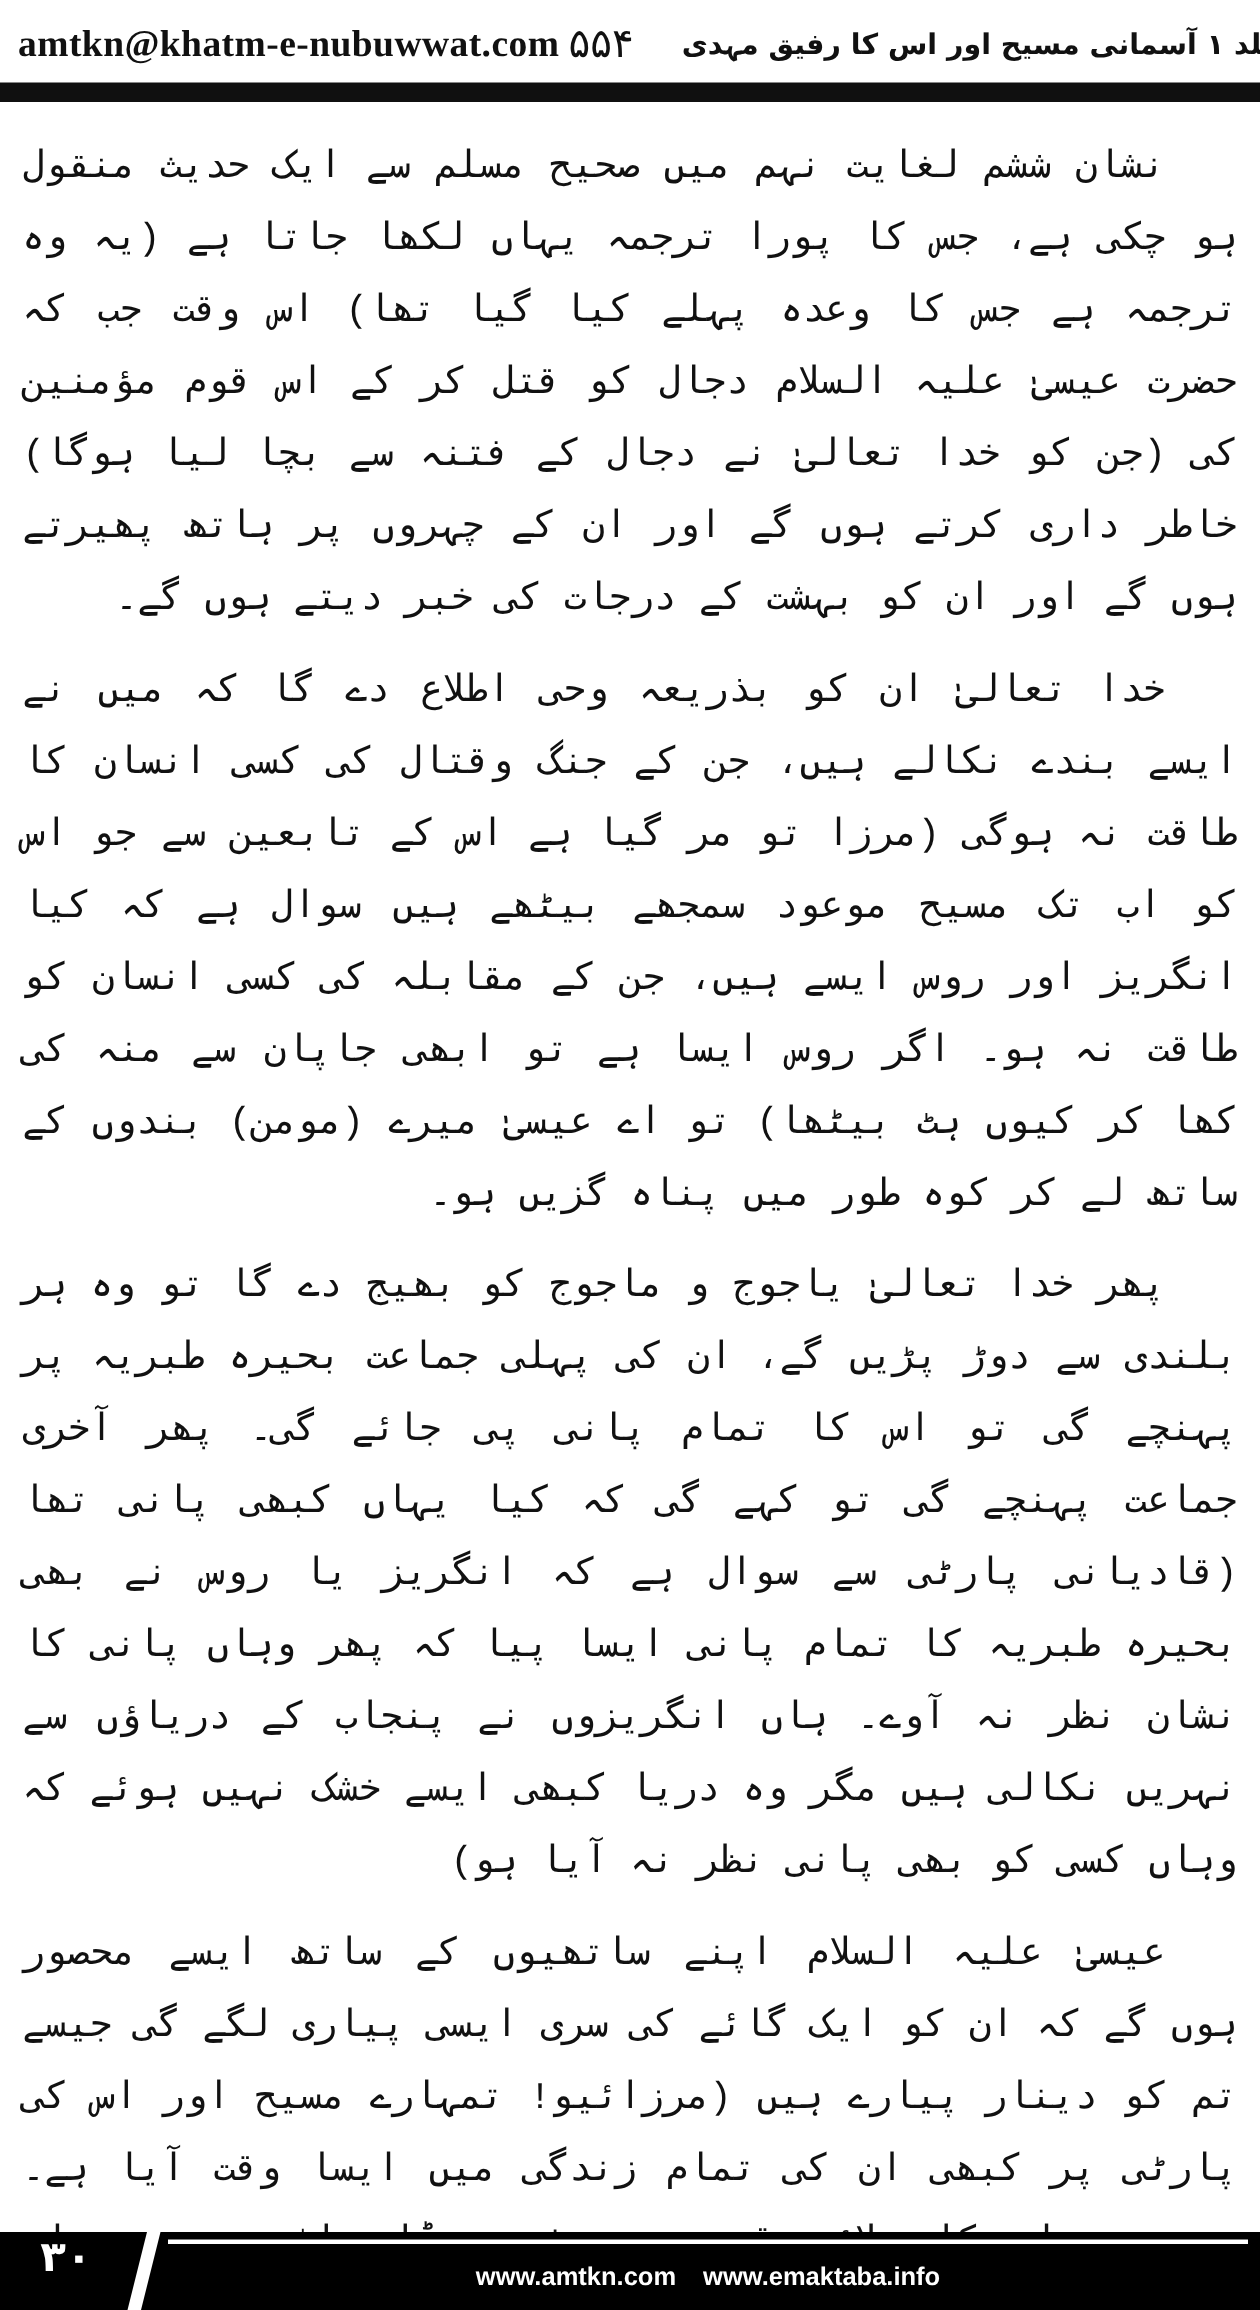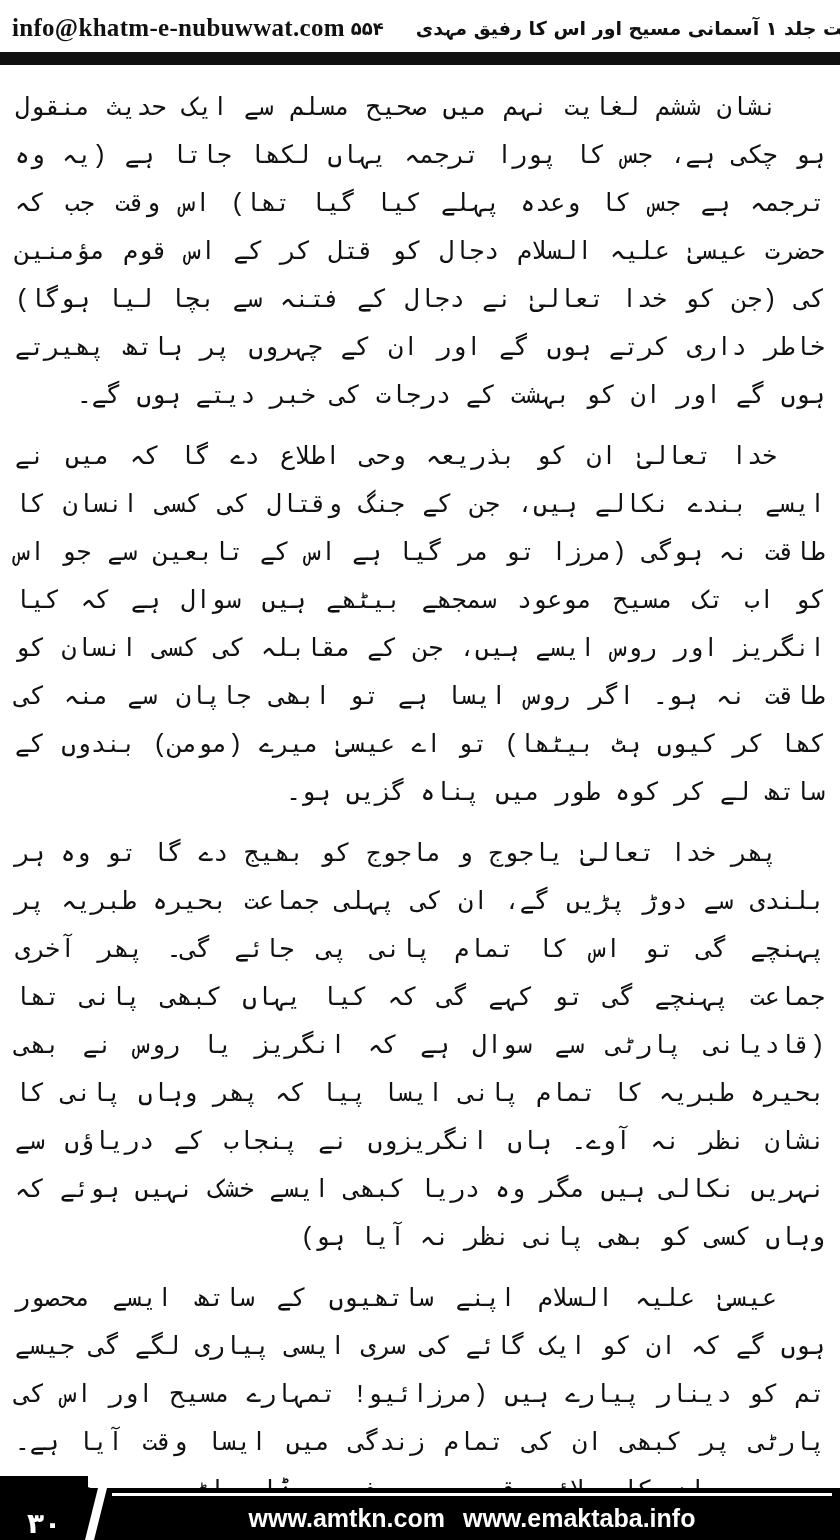--- a/index.html
+++ b/index.html
@@ -22,66 +22,66 @@
     white-space: nowrap;
   }
   .header-right {
     direction: rtl; display: flex; align-items: center; gap: 26px;
     flex: 1; padding-right: 4px;
   }
   .page-title {
     font-size: 19px; font-weight: bold; white-space: nowrap;
   }
   .page-num-top {
-    font-size: 18px; font-weight: bold;
+    font-size: 27px; font-weight: normal;
     padding: 0 6px;
   }
   .divider {
     height: 13px; background: #101010; margin: 6px 0 0 0;
   }
   
   .content {
     direction: rtl; text-align: justify;
     padding: 20px 15px 0 15px;
     font-size: 25px; line-height: 1.92;
   }
   .content p { margin: 0 0 13px 0; }
   .content p.indent { text-indent: 48px; font-family: Liberation Mono, monospace; }
   
   .footer {
     position: absolute; left: 0; right: 0; bottom: 0;
     height: 52px; background: #000;
   }
   .footer-page-box {
     position: absolute; left: 0; bottom: 0;
-    width: 88px; height: 64px; background: #000;
-    display: flex; align-items: flex-end; justify-content: center;
+    width: 88px; height: 52px; background: #000;
+    display: flex; align-items: flex-start; justify-content: center;
   }
   .footer-page-num {
     color: #fff; font-size: 28px; font-weight: bold; direction: rtl;
   }
   .footer-stripe {
     position: absolute; left: 92px; top: -4px; bottom: 0;
     width: 9px; background: #fff; transform: skewX(-14deg);
   }
   .footer-links {
     position: absolute; left: 112px; right: 8px; top: 0; bottom: 0;
     display: flex; align-items: center; justify-content: center; gap: 18px;
     color: #fff; font-family: "Liberation Sans", sans-serif;
-    font-weight: bold; font-size: 25px; white-space: nowrap;
+    font-weight: bold; font-size: 17px; white-space: nowrap;
     border-top: 3px solid #fff; margin-top: 5px;
   }
 </style>
 </head>
 <body>
 
 <div class="page">
 
   <div class="header">
-    <span class="email">info@khatm-e-nubuwwat.com</span>
+    <span class="email">amtkn@khatm-e-nubuwwat.com</span>
     <div class="header-right">
       <span class="page-title">محاسبہ قادیانیت جلد ۱ آسمانی مسیح اور اس کا رفیق مہدی</span>
       <span class="page-num-top">۵۵۴</span>
     </div>
   </div>
 
   <div class="divider"></div>
 
   <div class="content">
     <p class="indent">نشان ششم لغایت نہم میں صحیح مسلم سے ایک حدیث منقول ہو چکی ہے، جس کا پورا ترجمہ یہاں لکھا جاتا ہے (یہ وہ ترجمہ ہے جس کا وعدہ پہلے کیا گیا تھا) اس وقت جب کہ حضرت عیسیٰ علیہ السلام دجال کو قتل کر کے اس قوم مؤمنین کی (جن کو خدا تعالیٰ نے دجال کے فتنہ سے بچا لیا ہوگا) خاطر داری کرتے ہوں گے اور ان کے چہروں پر ہاتھ پھیرتے ہوں گے اور ان کو بہشت کے درجات کی خبر دیتے ہوں گے۔</p>

